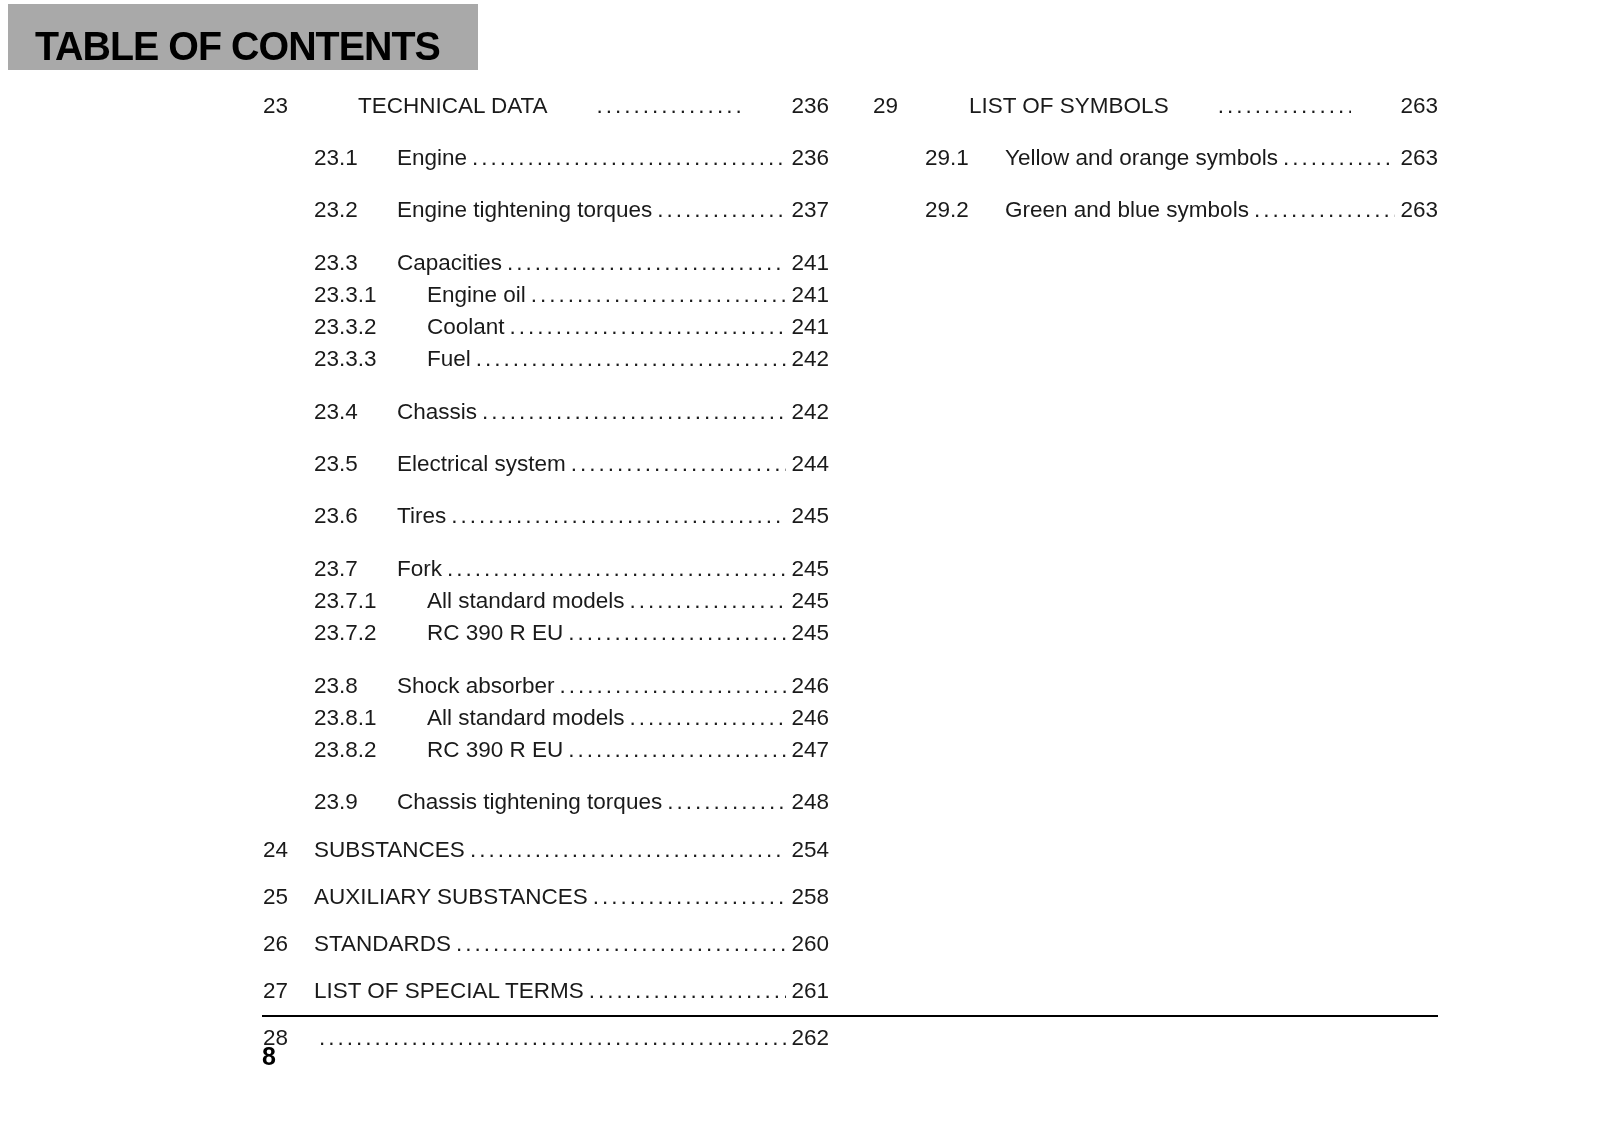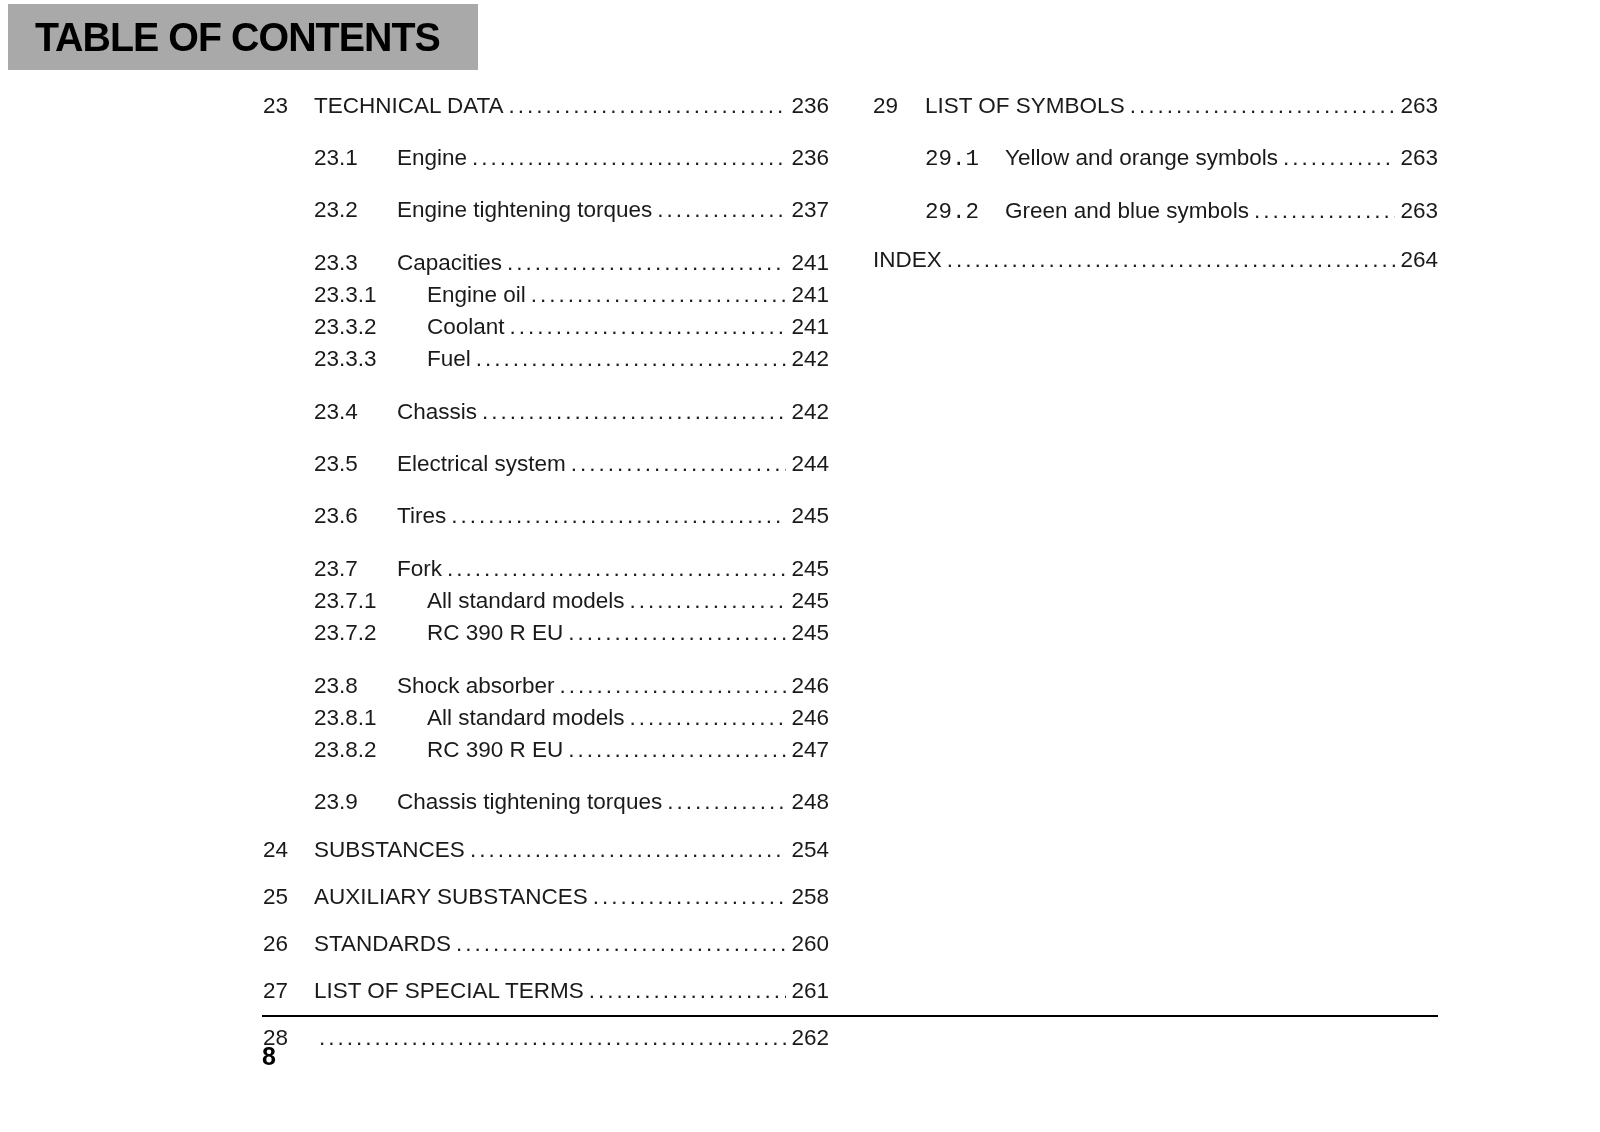--- a/index.html
+++ b/index.html
@@ -15,21 +15,21 @@
 
   
   .header-band {
     position: absolute;
     left: 8px;
     top: 4px;
     width: 470px;
     height: 66px;
     background: #a9a9a9;
     display: flex;
-    align-items: center;
+    align-items: flex-end;
   }
   .header-title {
     font-size: 41px;
     font-weight: 700;
     letter-spacing: -1px;
     color: #000000;
     padding-left: 28px;
     white-space: nowrap;
     transform: scaleX(0.96);
     transform-origin: left center;
@@ -48,31 +48,31 @@
   .row {
     display: flex;
     align-items: baseline;
     font-size: 22.5px;
     line-height: 32.3px;
   }
   .chapter {
     line-height: 32px;
     margin: 15px 0;
   }
-  .col .chapter:first-child { margin-top: 0; }
+  .col .chapter:first-child { margin-top: 0; gap: 44px; }
 
   .num   { flex: 0 0 51px; white-space: nowrap; }
   .section    { padding-left: 51px; margin-top: 20px; }
   .section .num    { flex: 0 0 83px; }
   .subsection { padding-left: 51px; }
   .subsection .num { flex: 0 0 113px; }
 
   .col-right .num { flex-basis: 52px; }
   .col-right .section { padding-left: 52px; }
-  .col-right .section .num { flex: 0 0 80px; font-family: Liberation Mono, monospace; }
+  .col-right .section .num { flex: 0 0 80px; }
 
   .label { white-space: nowrap; }
 
   .dots {
     flex: 1 1 auto;
     overflow: hidden;
     white-space: nowrap;
     margin: 0 5px;
     min-width: 14px;
   }
@@ -285,23 +285,17 @@
     <span class="page">263</span>
   </div>
 
   <div class="row section">
     <span class="num">29.2</span>
     <span class="label">Green and blue symbols</span>
     <span class="dots"></span>
     <span class="page">263</span>
   </div>
 
-  <div class="row chapter no-num">
-
-    <span class="label">INDEX</span>
-    <span class="dots"></span>
-    <span class="page">264</span>
-  </div>
 
 </div>
 
 <div class="footer-rule"></div>
 <div class="footer-page">8</div>
 
 </body></html>

